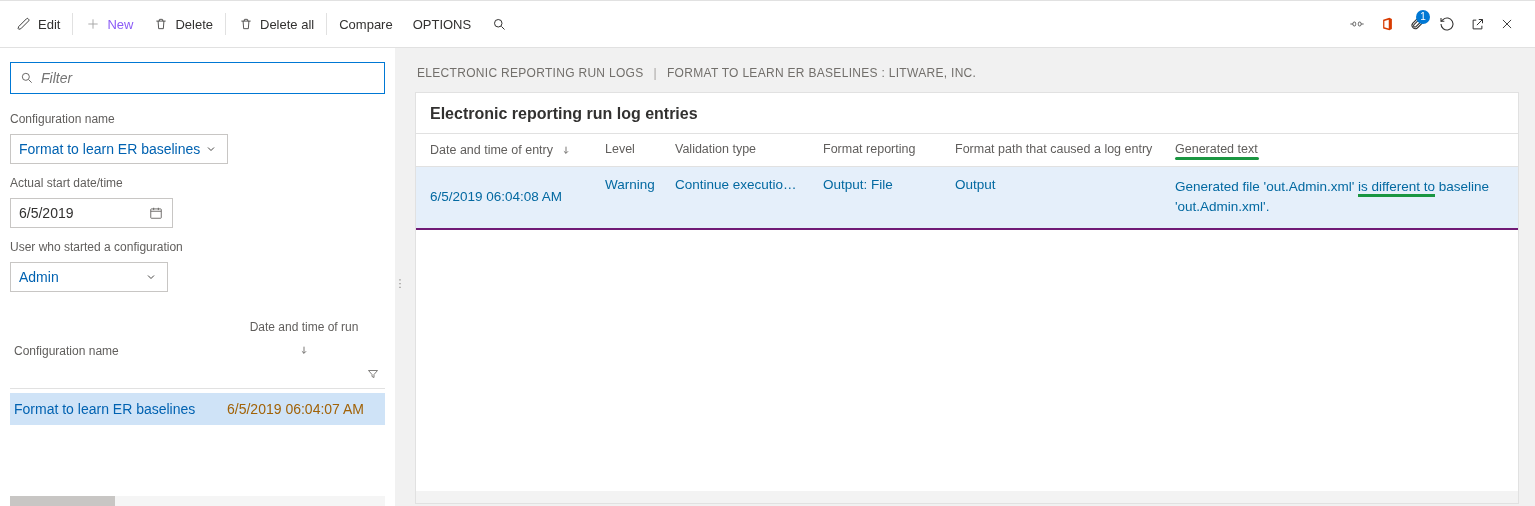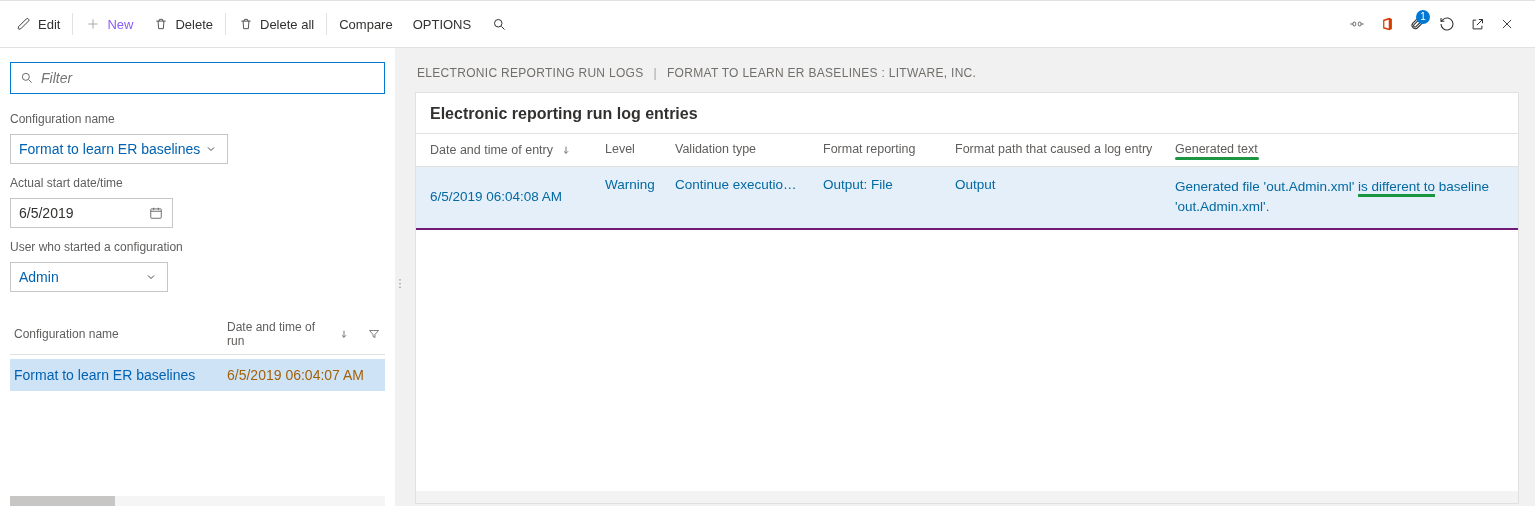--- a/index.html
+++ b/index.html
@@ -123,21 +123,21 @@
   .runs-header {
     display: flex;
     align-items: center;
     border-bottom: 1px solid #e1e1e1;
     margin-top: 18px;
     padding: 6px 4px;
     font-size: 12px;
     color: #605e5c;
   }
   .runs-header .col-a { flex: 1; }
-  .runs-header .col-b { width: 154px; display:flex; align-items:center; gap:16px; }
+  .runs-header .col-b { width: 154px; display:flex; align-items:center; gap:8px;flex-direction:column; }
   .runs-row {
     display: flex;
     align-items: center;
     padding: 8px 4px;
     background: #cfe3f7;
     font-size: 14px;
   }
   .runs-row .col-a { flex: 1; color: #0062b1; }
   .runs-row .col-b { width: 154px; color: #a16207; }
   .h-scroll {

